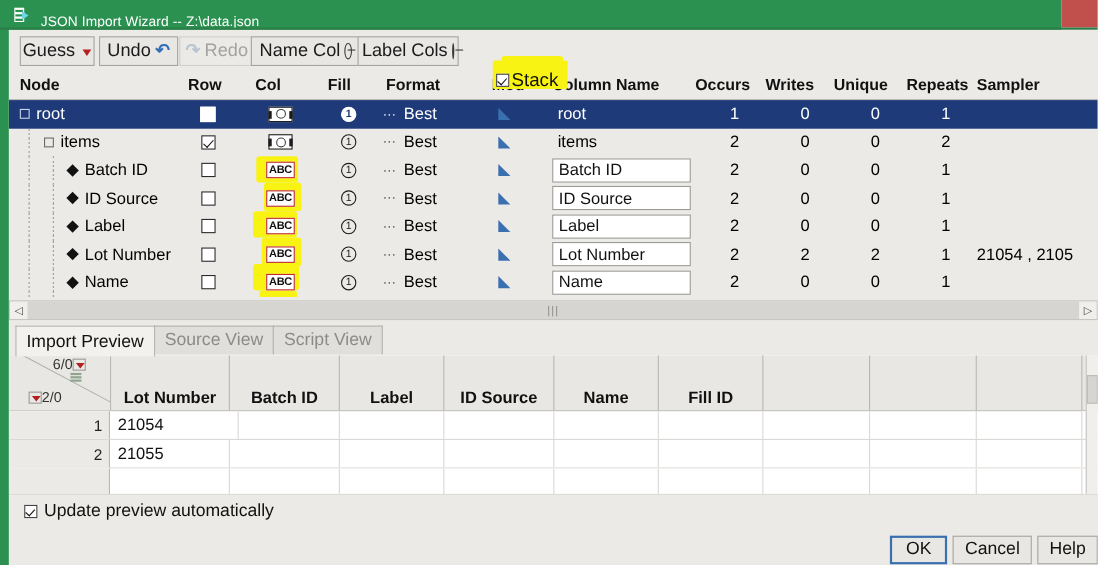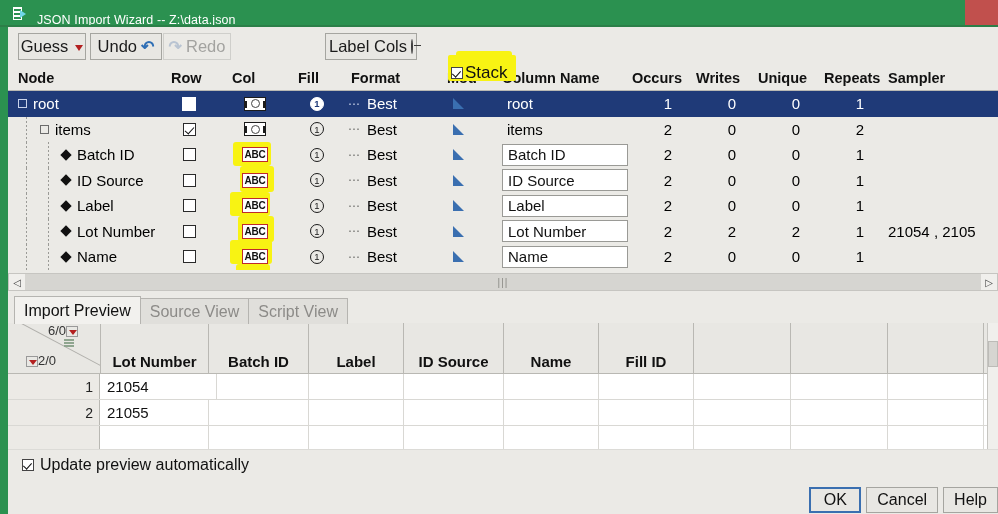--- a/index.html
+++ b/index.html
@@ -95,21 +95,21 @@
 
   
   .colhl{position:absolute;background:#f8f313;z-index:1;}
 
   
   .hscroll{position:absolute;left:8px;top:273px;width:990px;height:18px;background:#f0efec;border:1px solid #c6c5c1;box-sizing:border-box;z-index:4;display:flex;align-items:center;}
   .hs-arrow{width:16px;height:16px;display:flex;align-items:center;justify-content:center;font-size:10px;color:#444;}
   .hs-track{flex:1;height:16px;background:#d6d5d1;display:flex;align-items:center;justify-content:center;color:#8b8a86;font-size:10px;letter-spacing:1px;}
 
   
-  .tabs{position:absolute;left:14px;top:296px;height:28px;display:flex;align-items:flex-end;z-index:4;}
+  .tabs{position:absolute;left:14px;top:296px;height:28px;display:flex;align-items:flex-start;z-index:4;}
   .tab{height:26px;border:1px solid #b5b4b0;border-bottom:none;background:#e0dfdb;color:#8c8b88;
        display:flex;align-items:center;padding:0 9px;font-size:16px;box-sizing:border-box;margin-right:-1px;}
   .tab.active{background:#f2f1ee;color:#111;height:28px;}
 
   
   .grid{position:absolute;left:8px;top:323px;width:990px;height:126px;background:#ffffff;z-index:3;overflow:hidden;}
   .ghead{position:relative;height:50px;background:#e8e7e3;border-bottom:1px solid #b9b8b3;}
   .gcorner{position:absolute;left:0;top:0;width:92px;height:50px;background:#e8e7e3;border-right:1px solid #b9b8b3;overflow:hidden;}
   .gcorner .slash{position:absolute;left:6px;top:-4px;width:120px;height:1px;background:#b0afab;transform:rotate(28deg);transform-origin:left center;}
   .gcorner .t1{position:absolute;right:22px;top:0px;font-size:13px;color:#333;}
@@ -163,20 +163,24 @@
       <span class="caret-red"></span>
     </div>
     <div class="tbtn" style="left:82px;width:72px;">
       <span class="lbl">Undo</span>
       <span class="undo-glyph">↶</span>
     </div>
     <div class="tbtn disabled" style="left:155px;width:68px;">
       <span class="redo-glyph">↷</span>
       <span class="lbl">Redo</span>
     </div>
+    <div class="tbtn" style="left:220px;width:100px;">
+      <span class="lbl">Name Col</span>
+      <span class="minus-circ"></span>
+    </div>
     <div class="tbtn" style="left:317px;width:92px;">
       <span class="lbl">Label Cols</span>
       <span class="minus-circ"></span>
     </div>
 
     <div class="hl"></div>
     <div class="hl2"></div>
     <div class="stack-wrap">
       <span class="cb checked"></span>
       <span class="stack-lbl">Stack</span>

